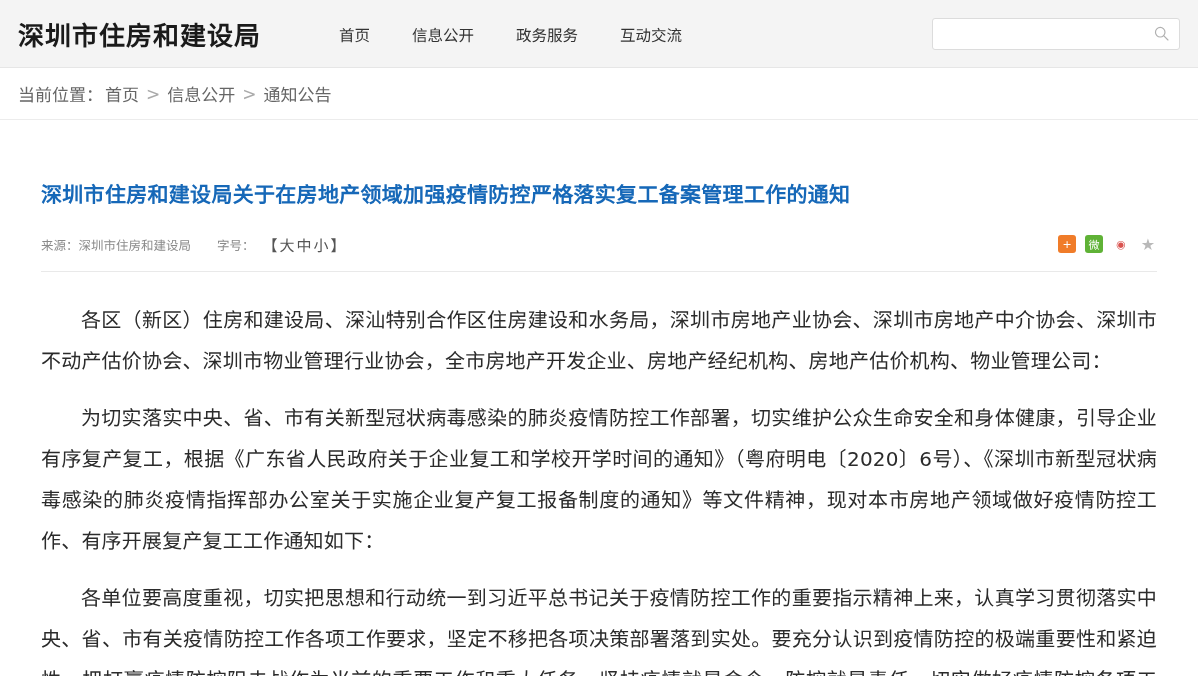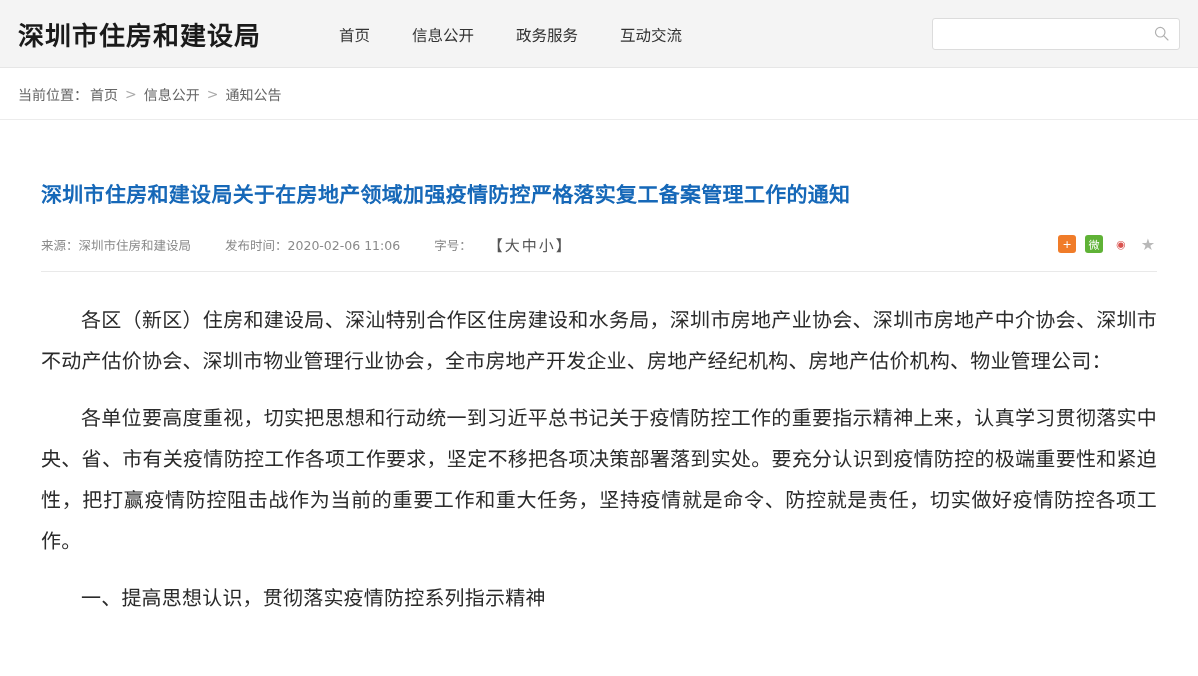--- a/index.html
+++ b/index.html
@@ -76,21 +76,21 @@
     justify-content: center;
     cursor: pointer;
   }
 
   
   .breadcrumb-bar {
     height: 52px;
     display: flex;
     align-items: center;
     padding: 0 18px;
-    font-size: 14px;
+    font-size: 17px;
     color: #666;
     border-bottom: 1px solid #ececec;
   }
   .breadcrumb-label { color: #666; }
   .crumb {
     color: #666;
     cursor: pointer;
     margin: 0 2px;
   }
   .crumb-sep {
@@ -116,21 +116,20 @@
     line-height: 1.5;
   }
   .meta-row {
     display: flex;
     align-items: center;
     margin-top: 22px;
     font-size: 12.5px;
     color: #8a8a8a;
     position: relative;
     padding-bottom: 16px;
-    gap: 8px;
   }
   .meta-item { margin-right: 26px; white-space: nowrap; }
   .meta-fontsize-label { margin-right: 8px; }
   .fontsize-group {
     color: #555;
     font-size: 15px;
     letter-spacing: 2px;
   }
   .fs-opt { cursor: pointer; }
   .share-group {
@@ -210,38 +209,36 @@
 
 <div class="article">
   <div class="article-inner">
 
     <h1 class="article-title">深圳市住房和建设局关于在房地产领域加强疫情防控严格落实复工备案管理工作的通知</h1>
 
     <div class="meta-row">
       <span class="meta-item">
         <span>来源：</span><span>深圳市住房和建设局</span>
       </span>
-      <span class="meta-item">
-        <span>发布时间：</span><span>2020-02-06 11:06</span>
-      </span>
       <span class="meta-fontsize-label">字号：</span>
       <span class="fontsize-group">
         <span>【</span><span class="fs-opt">大</span><span class="fs-opt">中</span><span class="fs-opt">小</span><span>】</span>
       </span>
 
       <span class="share-group">
         <span class="share-icon share-plus">+</span>
         <span class="share-icon share-wechat">微</span>
         <span class="share-icon share-weibo">◉</span>
         <span class="share-icon share-fav">★</span>
       </span>
     </div>
 
     <div class="divider"></div>
 
     <div class="body-text">
       <p>各区（新区）住房和建设局、深汕特别合作区住房建设和水务局，深圳市房地产业协会、深圳市房地产中介协会、深圳市不动产估价协会、深圳市物业管理行业协会，全市房地产开发企业、房地产经纪机构、房地产估价机构、物业管理公司：</p>
+      <p>为切实落实中央、省、市有关新型冠状病毒感染的肺炎疫情防控工作部署，切实维护公众生命安全和身体健康，引导企业有序复产复工，根据《广东省人民政府关于企业复工和学校开学时间的通知》（粤府明电〔2020〕6号）、《深圳市新型冠状病毒感染的肺炎疫情指挥部办公室关于实施企业复产复工报备制度的通知》等文件精神，现对本市房地产领域做好疫情防控工作、有序开展复产复工工作通知如下：</p>
       <p>各单位要高度重视，切实把思想和行动统一到习近平总书记关于疫情防控工作的重要指示精神上来，认真学习贯彻落实中央、省、市有关疫情防控工作各项工作要求，坚定不移把各项决策部署落到实处。要充分认识到疫情防控的极端重要性和紧迫性，把打赢疫情防控阻击战作为当前的重要工作和重大任务，坚持疫情就是命令、防控就是责任，切实做好疫情防控各项工作。</p>
       <p>一、提高思想认识，贯彻落实疫情防控系列指示精神</p>
     </div>
 
   </div>
 </div>
 
 </body></html>

